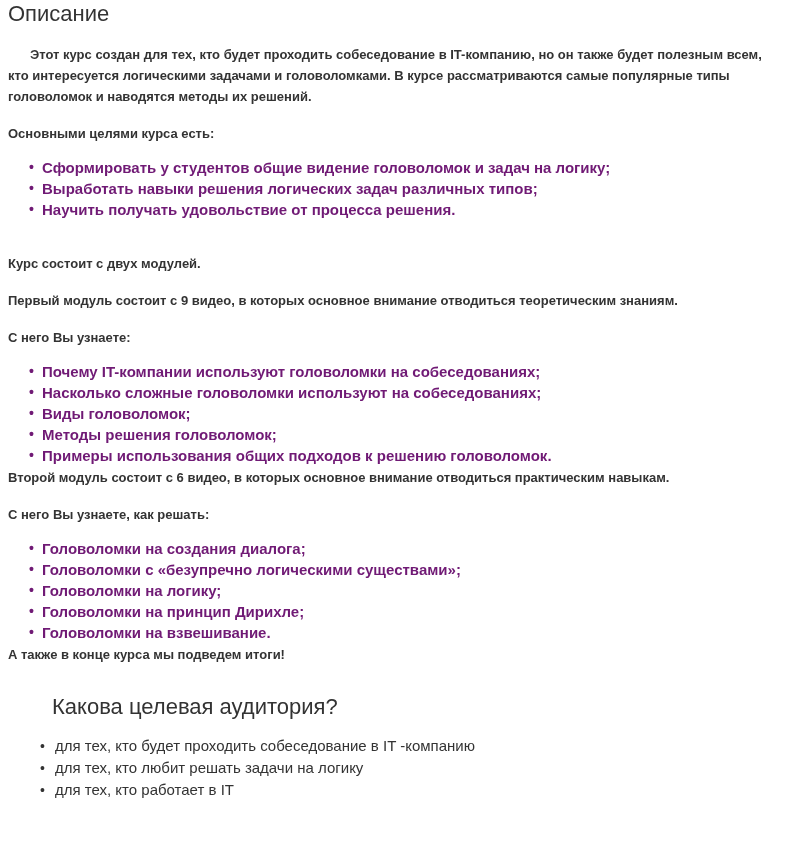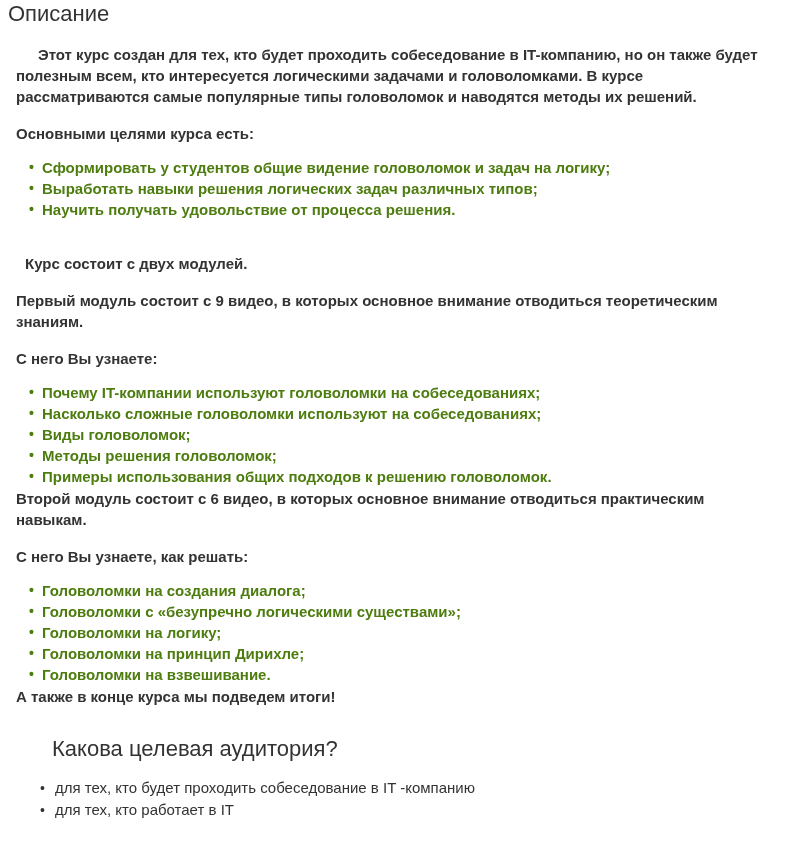--- a/index.html
+++ b/index.html
@@ -24,43 +24,43 @@
     font-weight: 400;
     color: #333333;
     margin: 0;
     padding: 0 0 0 8px;
     line-height: 1.25;
   }
   #desc-heading { }
   #audience-heading { padding-top: 28px; margin-left: 44px; }
 
   .para {
-    font-size: 15px;
+    font-size: 13px;
     font-weight: bold;
     line-height: 21px;
     margin: 0;
-    padding: 0 14px 0 16px;
+    padding: 0 14px 0 8px;
     color: #333333;
   }
   .para.intro {
     text-indent: 22px;
     padding-top: 16px;
   }
   .para.gap-top { padding-top: 16px; }
-  .para.gap-top-lg { padding-top: 33px; margin-left: 9px; }
+  .para.gap-top-lg { padding-top: 33px; }
   .para.tight { padding-top: 1px; }
 
   ul.bold-list {
     font-size: 15px;
     font-weight: bold;
     line-height: 21px;
     margin: 0;
     padding: 13px 0 0 42px;
     list-style: none;
-    color: #4d7c0f;
+    color: #701a75;
   }
   ul.bold-list li {
     position: relative;
     padding: 0 0 0 0;
   }
   ul.bold-list li::before {
     content: "\2022";
     position: absolute;
     left: -13px;
     top: 0;
@@ -131,16 +131,17 @@
     <li>Головоломки на принцип Дирихле;</li>
     <li>Головоломки на взвешивание.</li>
   </ul>
 
   <p class="para tight">А также в конце курса мы подведем итоги!</p>
 
   <h2 id="audience-heading" class="section-heading">Какова целевая аудитория?</h2>
 
   <ul class="plain-list">
     <li>для тех, кто будет проходить собеседование в IT -компанию</li>
+    <li>для тех, кто любит решать задачи на логику</li>
     <li>для тех, кто работает в IT</li>
   </ul>
 
 </div>
 
 </body></html>

